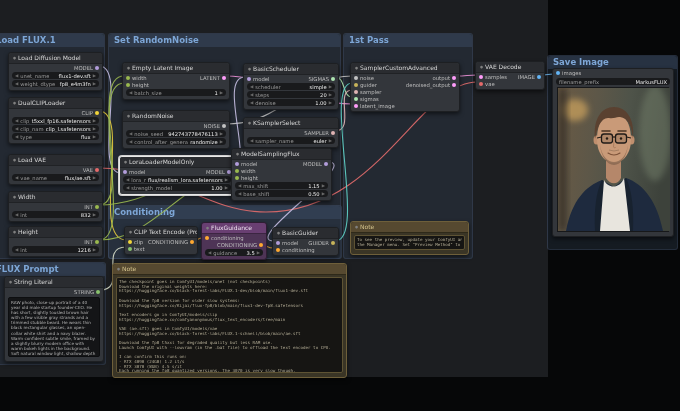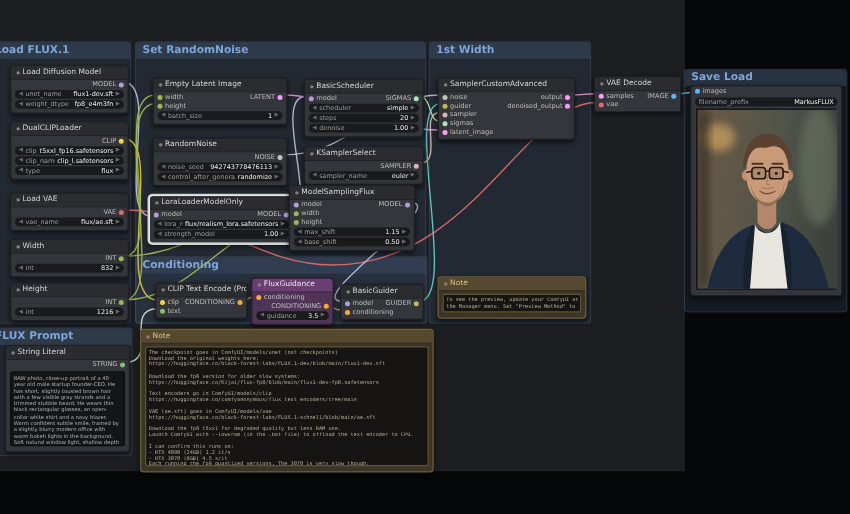--- a/index.html
+++ b/index.html
@@ -56,24 +56,24 @@
   <div class="group" style="left:-10px;top:33px;width:113px;height:224px">
     <div class="gt">Load FLUX.1</div>
   </div>
   <div class="group" style="left:108px;top:33px;width:231px;height:224px">
     <div class="gt">Set RandomNoise</div>
   </div>
   <div class="group" style="left:108px;top:205px;width:232px;height:52px">
     <div class="gt">Conditioning</div>
   </div>
   <div class="group" style="left:343px;top:33px;width:128px;height:224px">
-    <div class="gt">1st Width</div>
+    <div class="gt">1st Pass</div>
   </div>
   <div class="group" style="left:547px;top:55px;width:129px;height:193px">
-    <div class="gt">Save Load</div>
+    <div class="gt">Save Image</div>
   </div>
   <div class="group" style="left:-10px;top:262px;width:114px;height:101px">
     <div class="gt">FLUX Prompt</div>
   </div>
 
   <svg class="wires" width="680" height="411">
     <path d="M99,66 C128,66 92,173 121,173" stroke="#c3bcdf"></path>
     <path d="M99,111 C132,111 90,240 126,240" stroke="#e0c63c"></path>
     <path d="M99,168 C168,168 205,212 266,212 C378,212 420,82 477,82" stroke="#e06a6a"></path>
     <path d="M99,205 C133,205 88,76 124,76" stroke="#9ab94f"></path>

